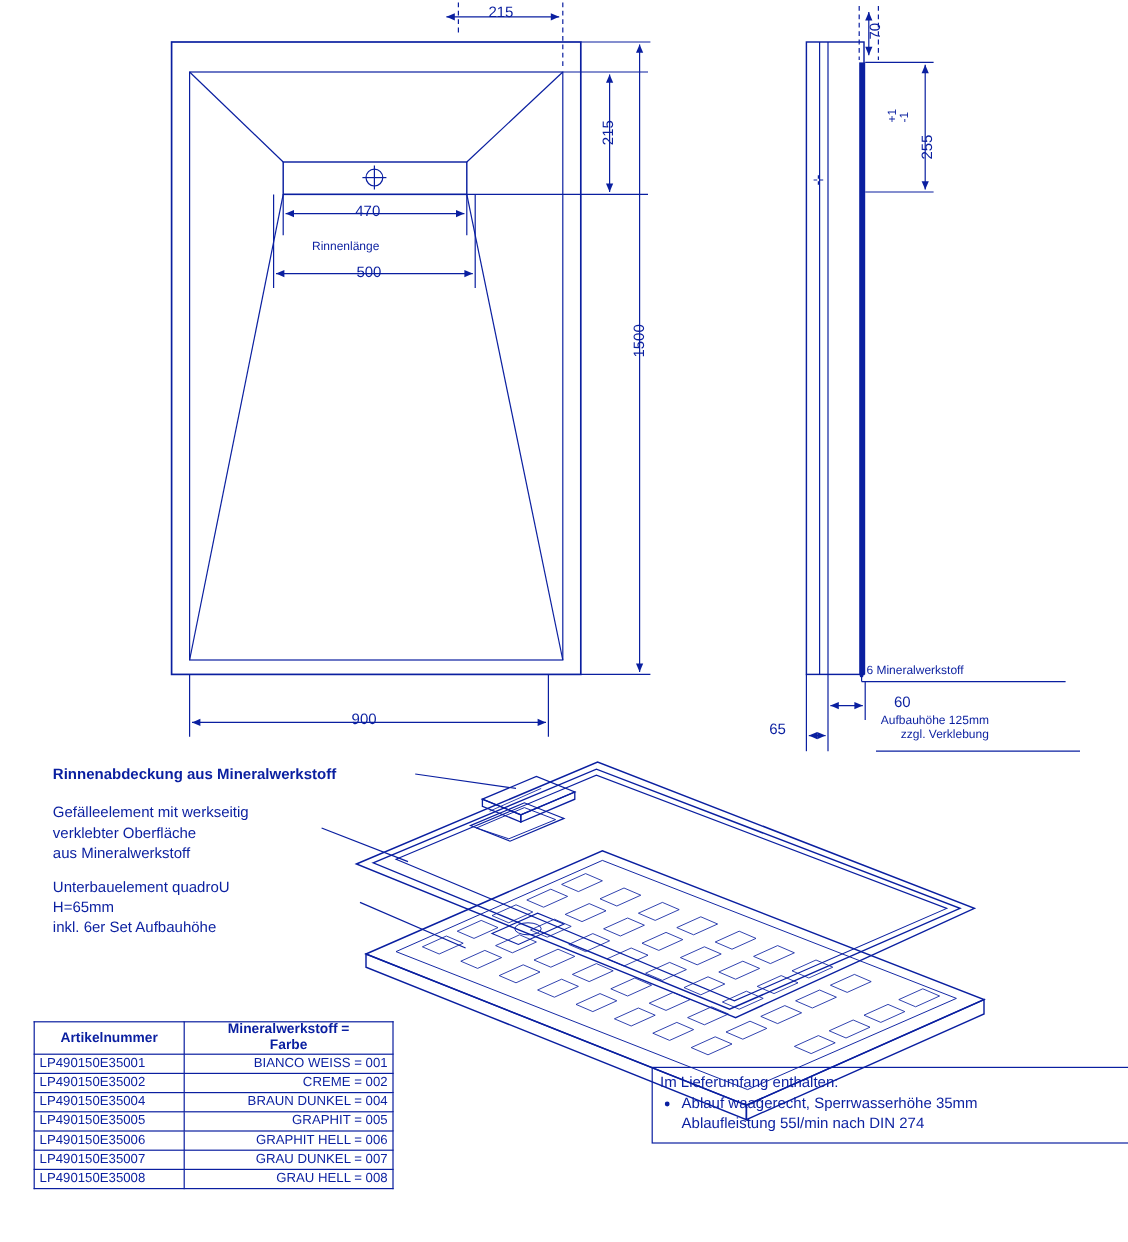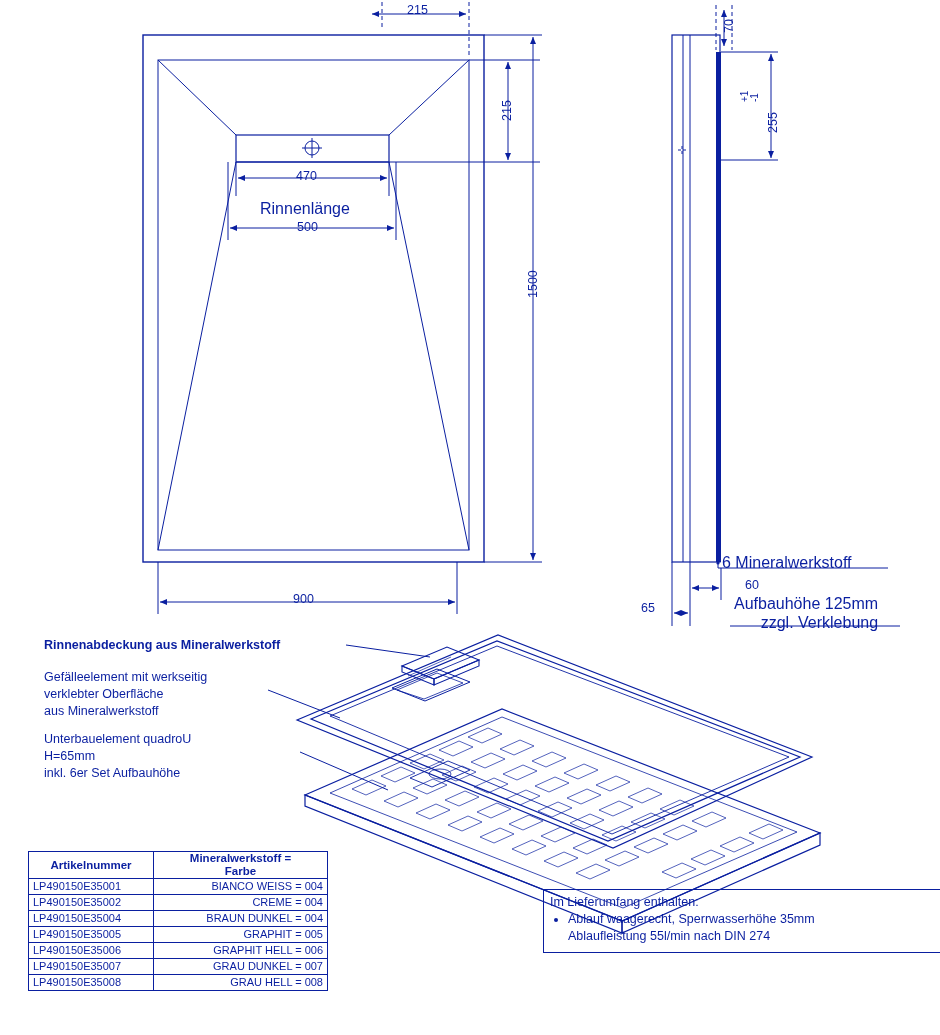--- a/index.html
+++ b/index.html
@@ -6,21 +6,21 @@
   body{
     width:940px;height:1035px;
     background:#ffffff;
     font-family:"Liberation Sans", sans-serif;
     color:#0a1fa0;
     position:relative;
     overflow:hidden;
   }
   .stage{position:absolute;left:0;top:0;width:940px;height:1035px;}
   svg.draw{position:absolute;left:0;top:0;width:940px;height:1035px;}
-  .lbl{position:absolute;font-size:16px;color:#0a1fa0;white-space:nowrap;line-height:1.18;}
+  .lbl{position:absolute;font-size:10px;color:#0a1fa0;white-space:nowrap;line-height:1.18;}
   .lbl.dim{font-size:12.5px;}
   .rot90{transform:rotate(-90deg);transform-origin:left top;}
   table.colors{
     position:absolute;
     left:28px;top:851px;
     border-collapse:collapse;
     font-size:11px;
     color:#0a1fa0;
   }
   table.colors td,table.colors th{
@@ -274,25 +274,25 @@
   <table class="colors">
     <thead>
       <tr>
         <th>Artikelnummer</th>
         <th style="line-height:13px;">Mineralwerkstoff =<br>Farbe</th>
       </tr>
     </thead>
     <tbody>
         <tr>
           <td class="num">LP490150E35001</td>
-          <td class="col">BIANCO WEISS = 004</td>
+          <td class="col">BIANCO WEISS = 001</td>
         </tr>
         <tr>
           <td class="num">LP490150E35002</td>
-          <td class="col">CREME = 004</td>
+          <td class="col">CREME = 002</td>
         </tr>
         <tr>
           <td class="num">LP490150E35004</td>
           <td class="col">BRAUN DUNKEL = 004</td>
         </tr>
         <tr>
           <td class="num">LP490150E35005</td>
           <td class="col">GRAPHIT = 005</td>
         </tr>
         <tr>

